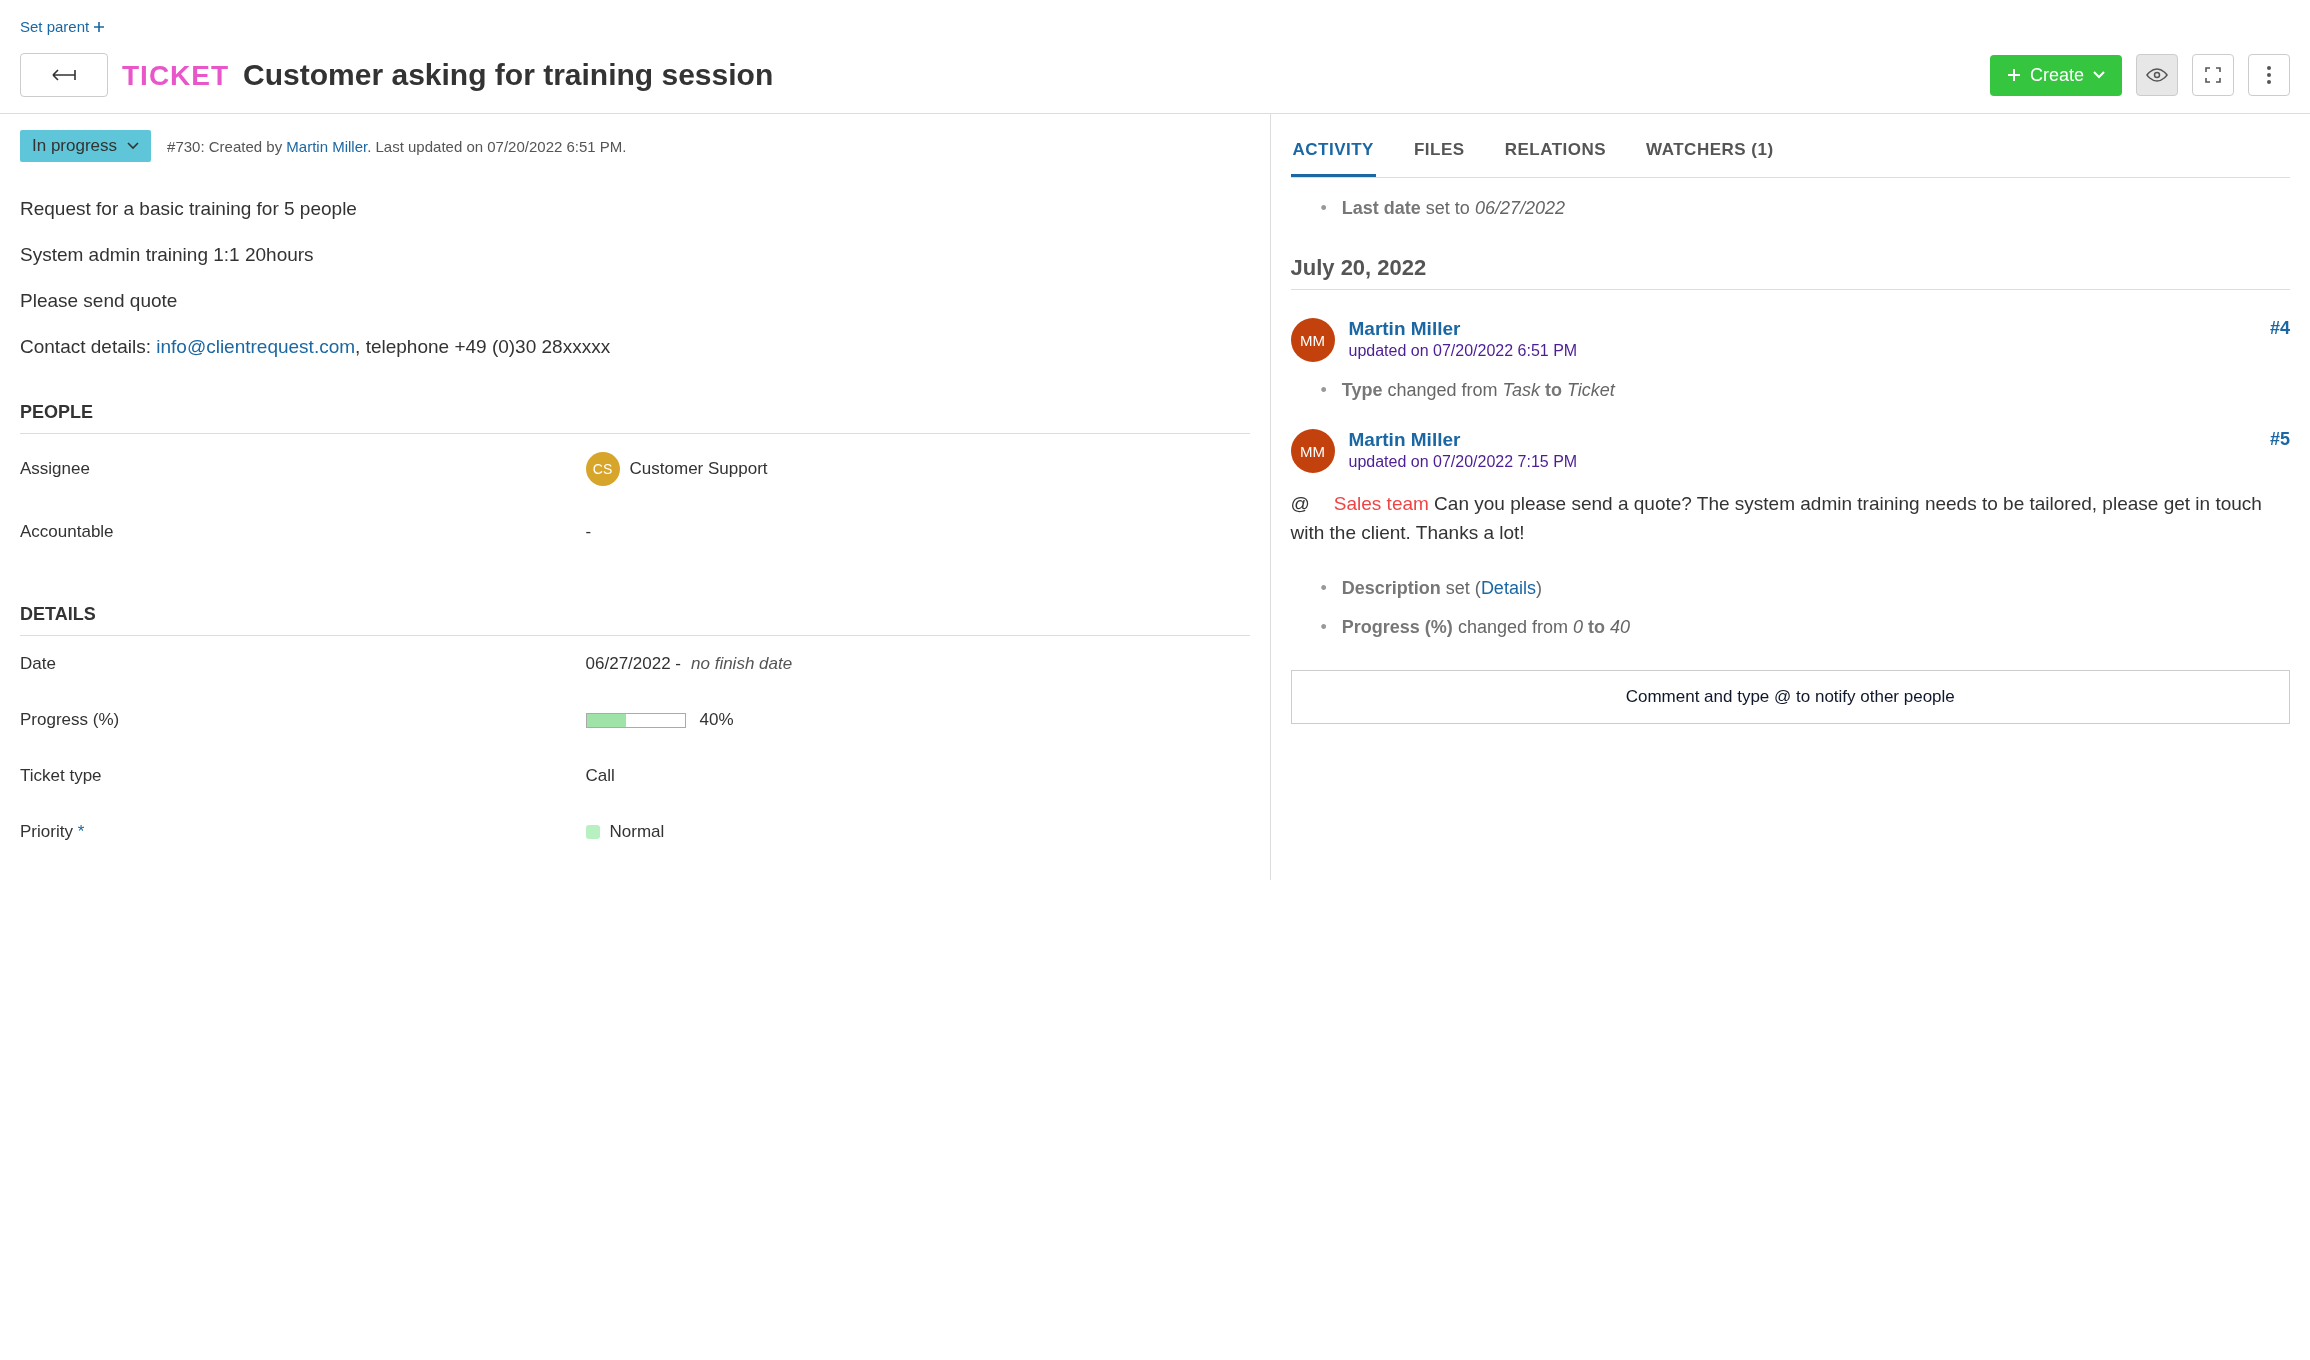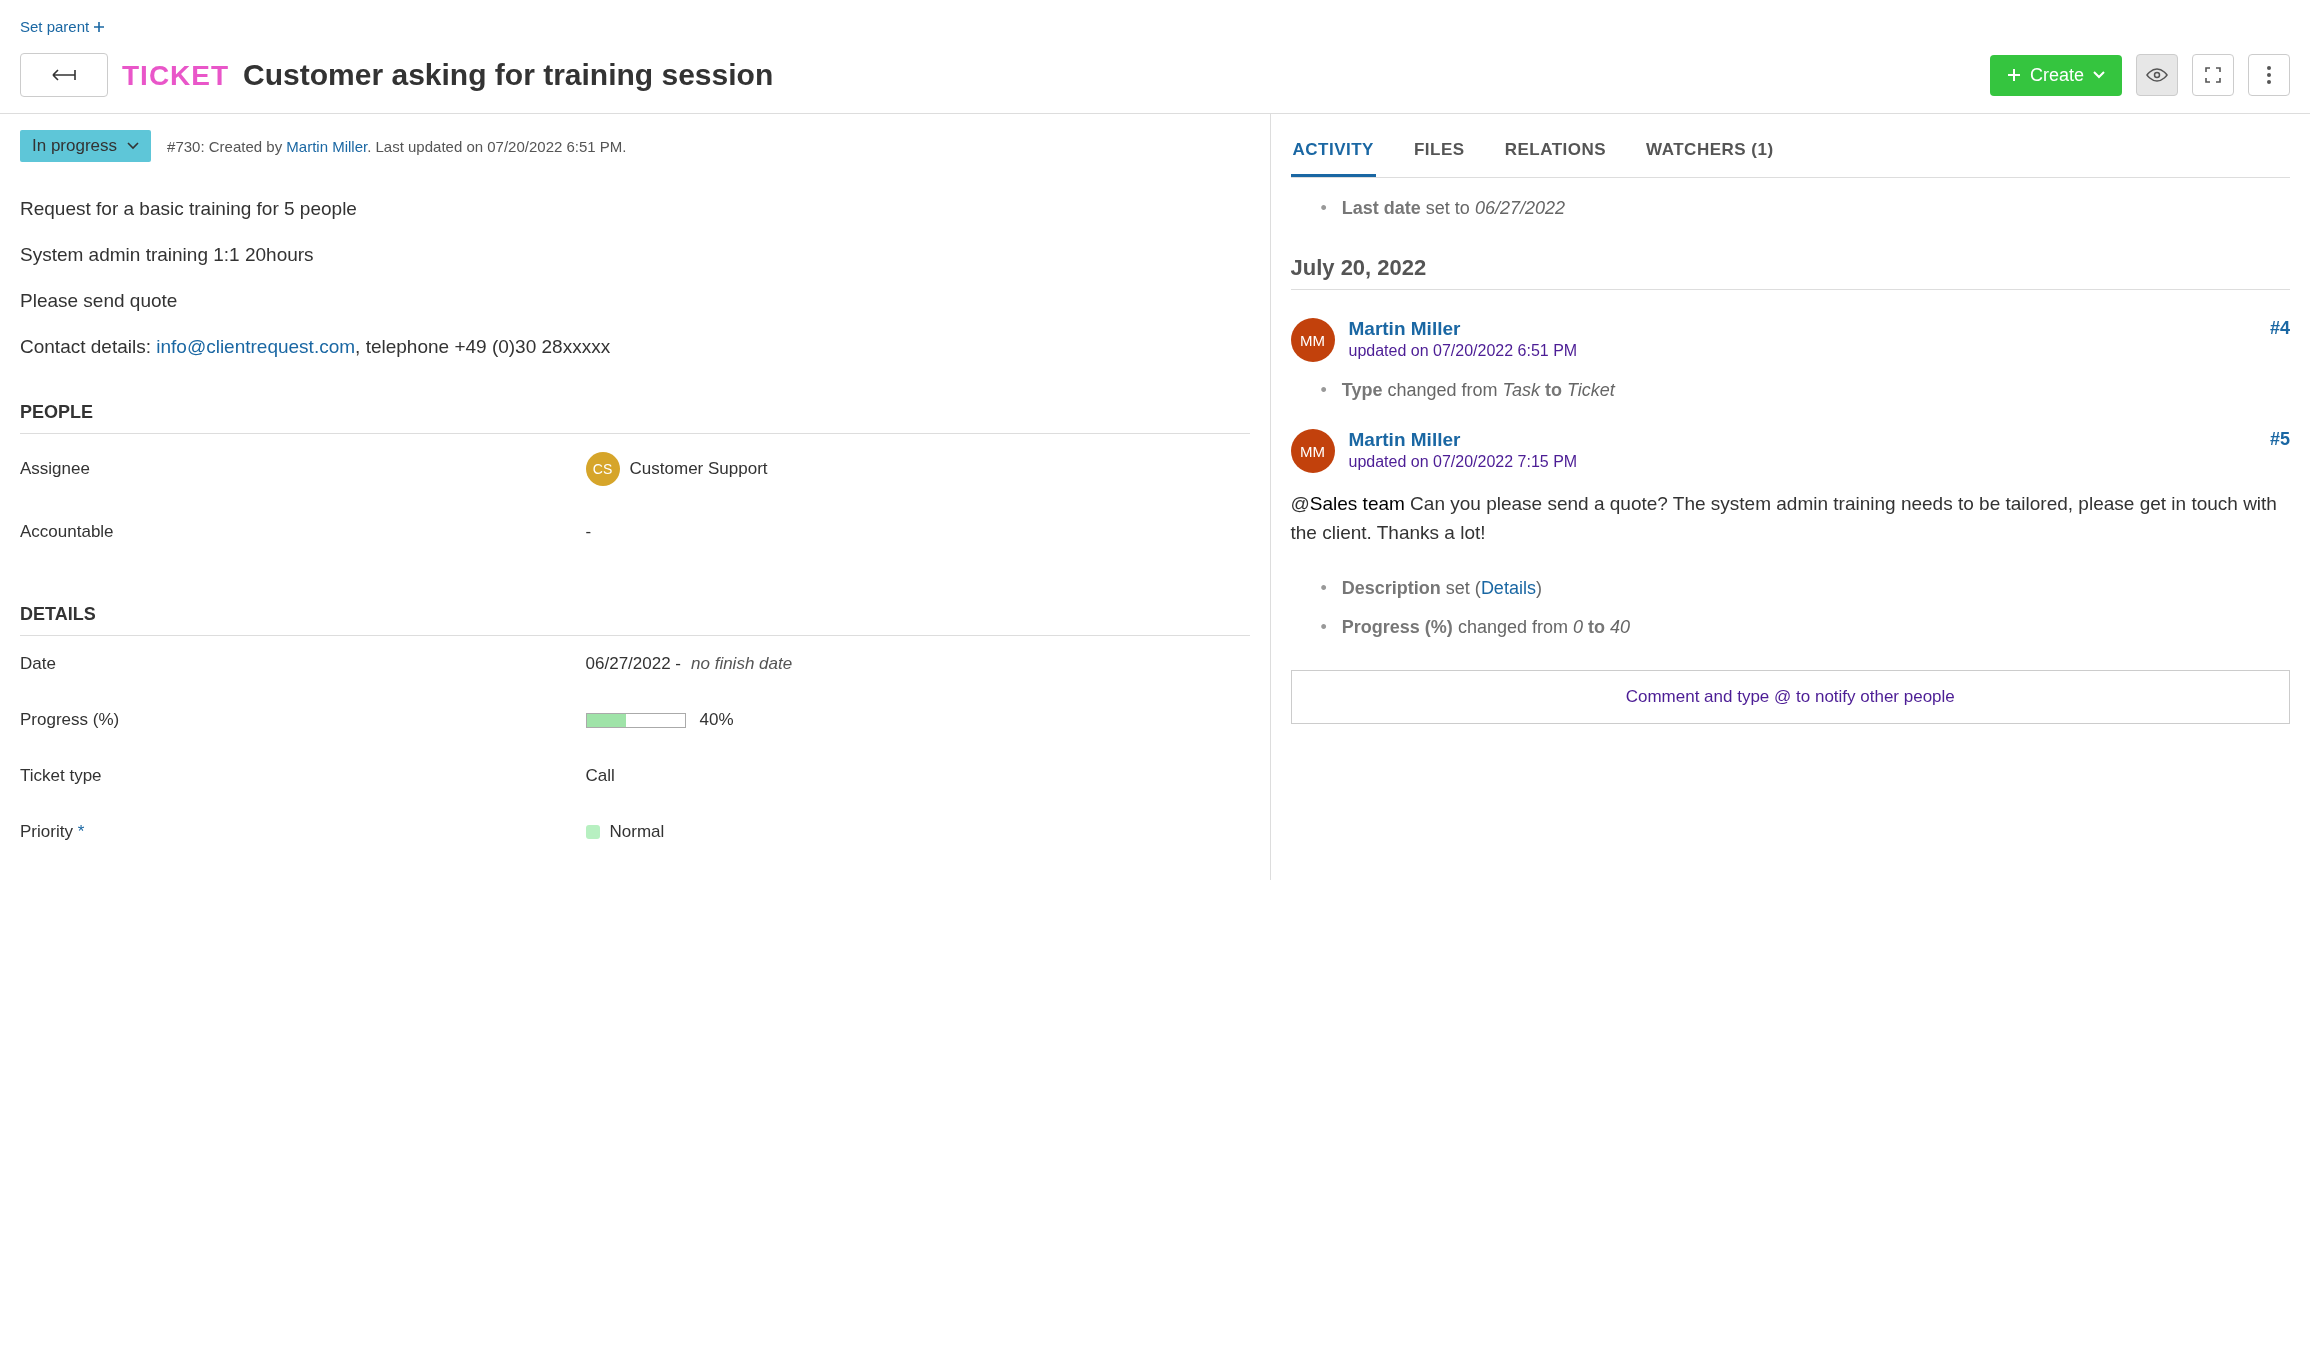--- a/index.html
+++ b/index.html
@@ -249,28 +249,28 @@
   }
   .entry-change .bullet { color: #999; margin-right: 10px; }
   .entry-change strong { color: #777; font-weight: 600; }
   .entry-change em { font-style: italic; }
   .entry-comment {
     margin-top: 16px;
     font-size: 19px;
     color: #333;
     line-height: 1.55;
   }
-  .entry-comment .mention { color: #000000; }
+  .entry-comment .mention { color: #ef4444; margin-left: 24px; }
   .details-link { color: #1a67a3; cursor: pointer; }
   .comment-box {
     margin-top: 32px;
     border: 1px solid #ccc;
     padding: 16px;
     text-align: center;
-    color: #4c1d95;
+    color: #0f172a;
     font-size: 17px;
     cursor: text;
   }
   svg { display: block; }
 </style>
 </head>
 <body>
 
 <div class="top-parent">
   <span class="set-parent-link">

